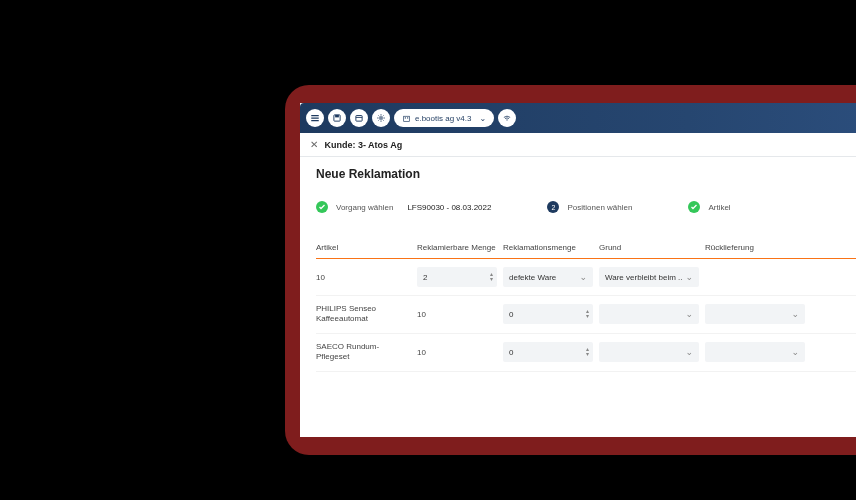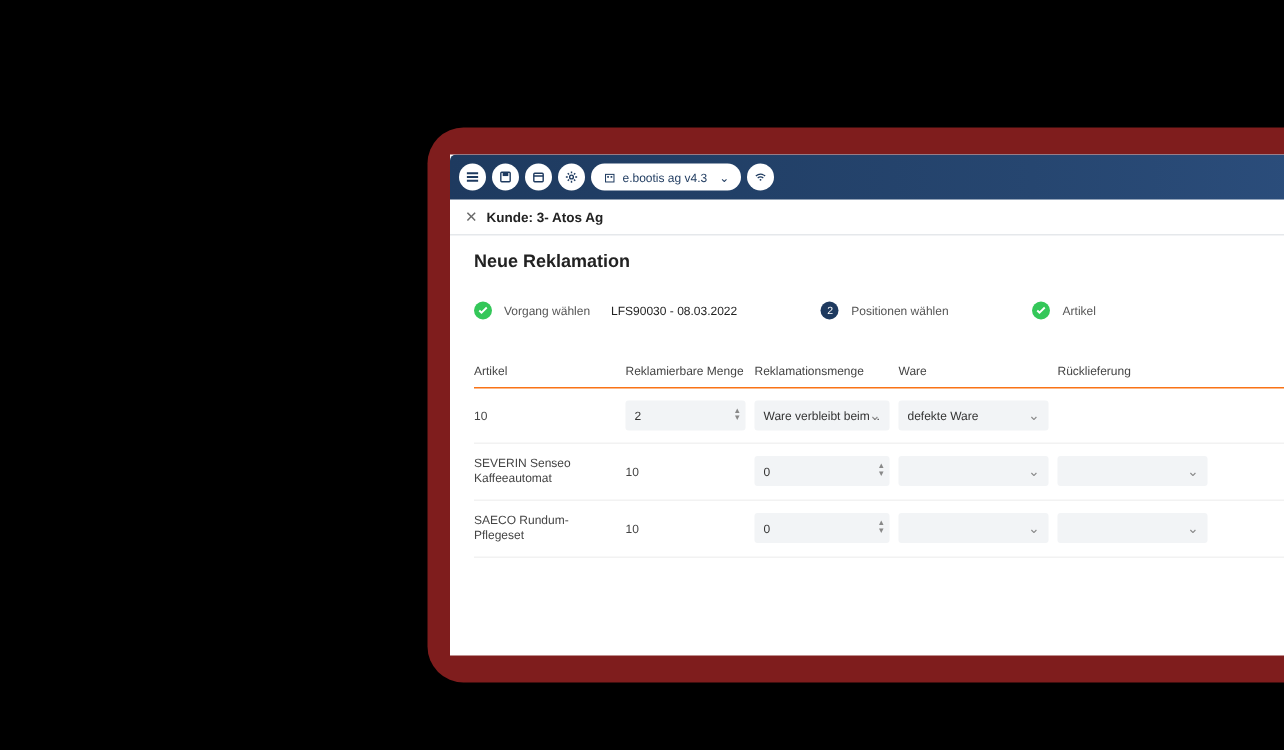--- a/index.html
+++ b/index.html
@@ -287,43 +287,43 @@
             </svg>
         </div>
         <span class="step-label">Artikel</span>
       </div>
 
       <div class="table">
         <div class="thead">
           <div>Artikel</div>
           <div>Reklamierbare Menge</div>
           <div>Reklamationsmenge</div>
-          <div>Ware</div>
+          <div>Grund</div>
           <div>Rücklieferung</div>
         </div>
 
         <div class="trow">
           <div class="qty">10</div>
           <div class="input-box stepper">
             <span>2</span>
             <span class="arrows">
                 <span>▴</span>
                 <span>▾</span>
               </span>
           </div>
           <div class="input-box select">
+            <span>defekte Ware</span>
+          </div>
+          <div class="input-box select">
             <span>Ware verbleibt beim ..</span>
           </div>
-          <div class="input-box select">
-            <span>defekte Ware</span>
-          </div>
         </div>
 
         <div class="trow">
-          <div class="artname">SEVERIN Senseo Kaffeeautomat</div>
+          <div class="artname">PHILIPS Senseo Kaffeeautomat</div>
           <div class="qty">10</div>
           <div class="input-box stepper">
             <span>0</span>
             <span class="arrows">
                 <span>▴</span>
                 <span>▾</span>
               </span>
           </div>
           <div class="input-box select">
             <span></span>

